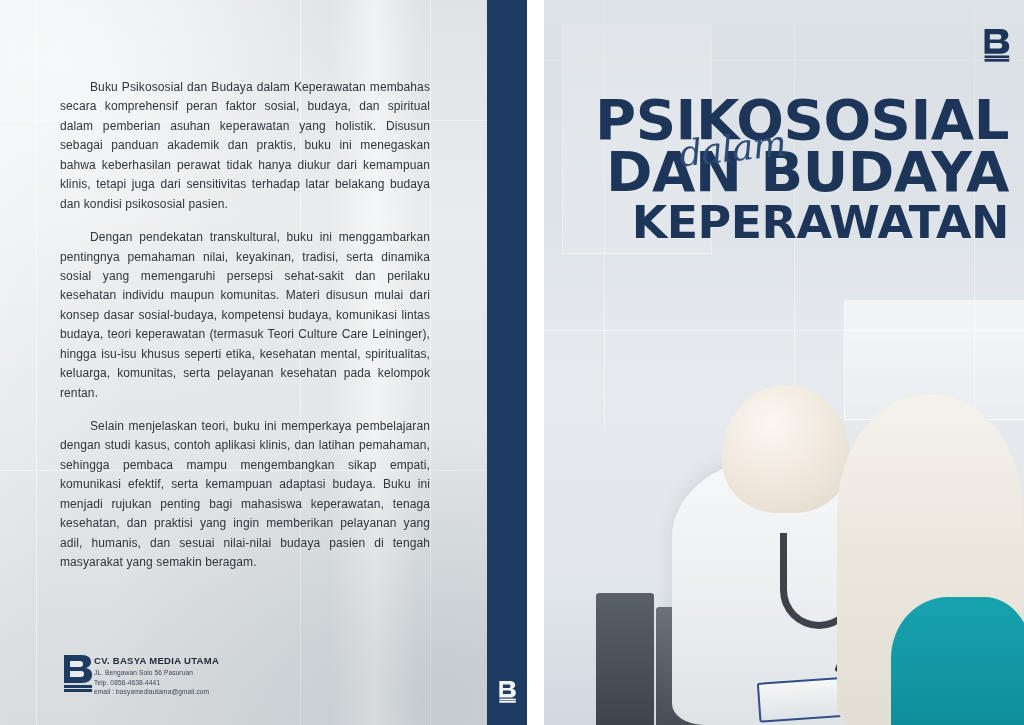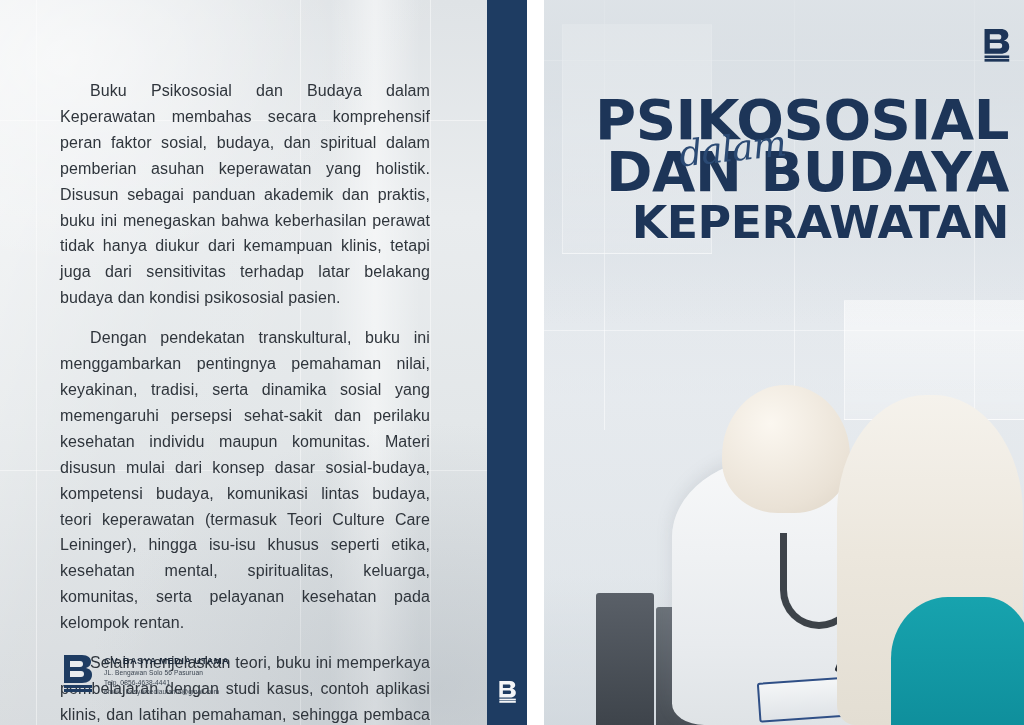--- a/index.html
+++ b/index.html
@@ -46,36 +46,36 @@
     background: linear-gradient(90deg, rgba(255,255,255,0.0), rgba(255,255,255,0.5), rgba(255,255,255,0.0));
   }
 
   .back-text {
     position: absolute;
     left: 60px; top: 78px;
     width: 370px;
     color: #2b3138;
   }
   .back-text p {
-    font-size: 16px;
+    font-size: 12px;
     line-height: 1.62;
     text-align: justify;
     text-indent: 30px;
     margin-bottom: 14px;
     color: #2f353c;
     letter-spacing: 0.1px;
   }
 
   
   .publisher {
     position: absolute;
     left: 60px; bottom: 28px;
     display: flex;
     align-items: flex-start;
-    gap: 10px;
+    gap: 0;
   }
   .pub-logo { width: 34px; height: 40px; flex: none; }
   .pub-info { padding-top: 3px; }
   .pub-name {
     font-size: 9.5px;
     font-weight: bold;
     color: #1e2a3a;
     letter-spacing: 0.3px;
     margin-bottom: 2px;
   }

